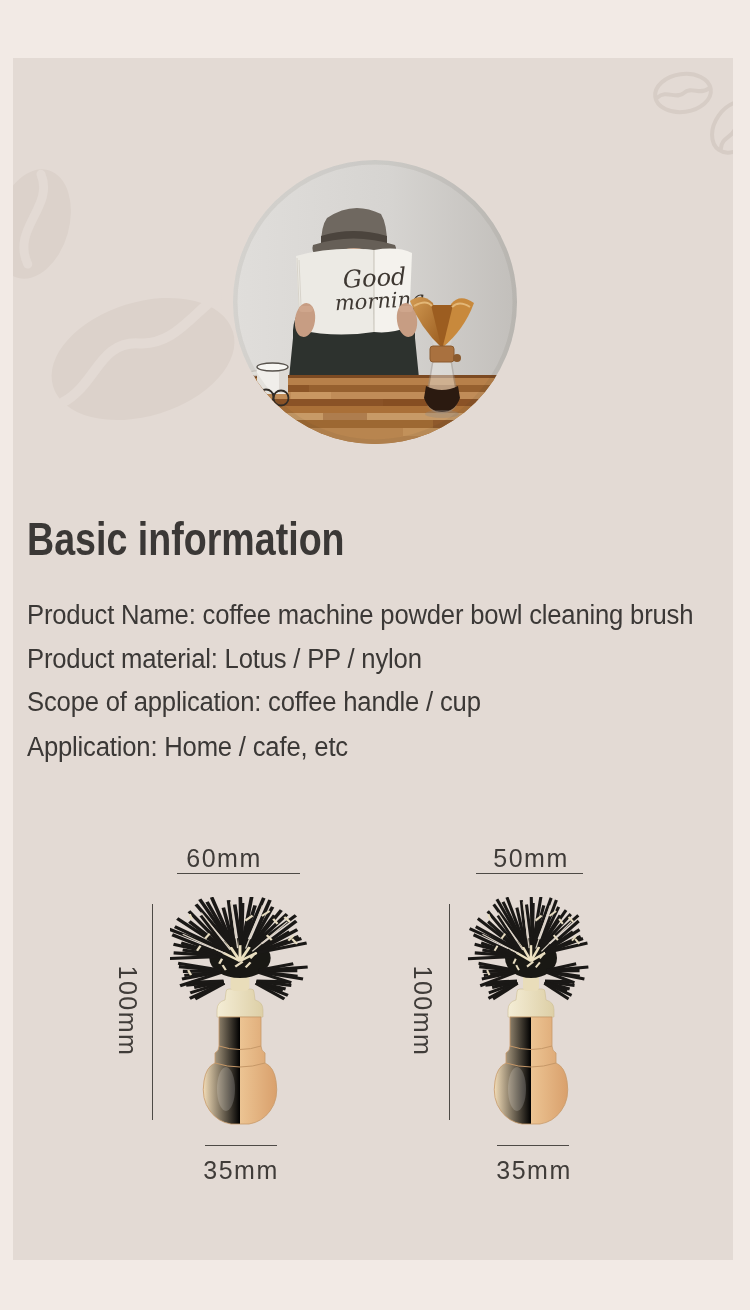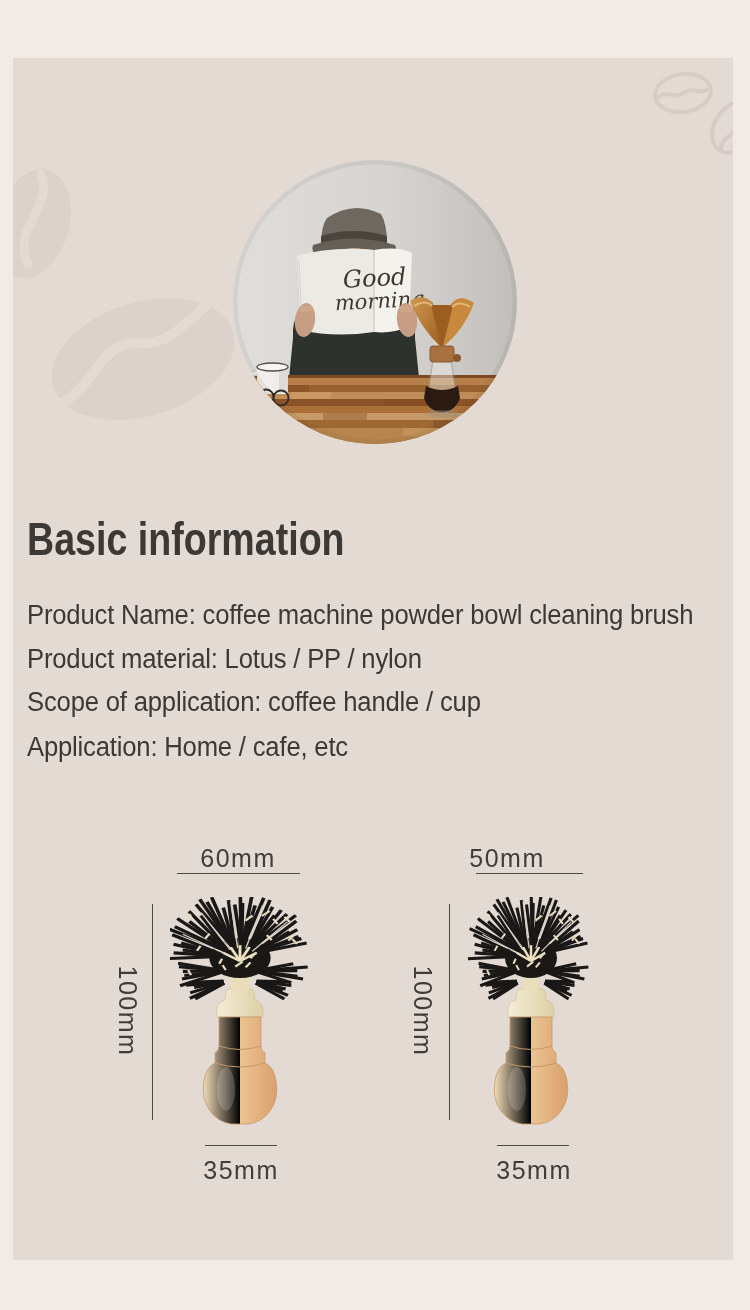--- a/index.html
+++ b/index.html
@@ -178,21 +178,21 @@
       </svg>
     </div>
 
     <div class="heading">Basic information</div>
 
     <div class="info-line" style="top:540px">Product Name: coffee machine powder bowl cleaning brush</div>
     <div class="info-line" style="top:584px">Product material: Lotus / PP / nylon</div>
     <div class="info-line" style="top:627px">Scope of application: coffee handle / cup</div>
     <div class="info-line" style="top:672px">Application: Home / cafe, etc</div>
 
-    <div class="dim-label" style="left:155px;top:786px;width:140px">60mm</div>
+    <div class="dim-label" style="left:141px;top:786px;width:140px">60mm</div>
     <div class="dim-line-h" style="left:164px;top:815px;width:123px"></div>
     <div class="dim-line-v" style="left:139px;top:846px;height:216px"></div>
     <div class="dim-label dim-rot" style="left:60px;top:939px;width:110px">100mm</div>
     <svg id="brushL" class="abs" style="left:157px;top:839px" width="140" height="230" viewBox="0 0 140 230">
       <path class="collar" d="M56,95 Q56,92 59,92 L81,92 Q84,92 84,95 L85,103 Q93,105 93,113 L93,120 L47,120 L47,113 Q47,105 55,103 Z" fill="url(#collarGrad)" stroke="#cdbd94" stroke-width=".6"></path>
       <path class="handle" d="M49,120 L91,120 L91,149 Q91,154 95,156 L95,166 Q104,170 106,184 Q109,202 100,214 Q92,225 79,227 L61,227 Q48,225 40,214 Q31,202 34,184 Q36,170 45,166 L45,156 Q49,154 49,149 Z" fill="url(#woodGrad)" stroke="#c89a6b" stroke-width=".8"></path>
       <path d="M49,149 Q70,156 91,149" fill="none" stroke="#c69868" stroke-width="1"></path>
       <path d="M45,166 Q70,174 95,166" fill="none" stroke="#c69868" stroke-width="1"></path>
       <ellipse cx="56" cy="192" rx="9" ry="22" fill="#ffffff" opacity=".18"></ellipse>
     <g transform="translate(70,0) scale(1.18,1) translate(-70,0)">
@@ -282,21 +282,21 @@
           <line x1="92.6850787163421" y1="38.20274657533446" x2="96.90650005274802" y2="43.20274657533446" stroke="#e7dcc0" stroke-width="2" stroke-linecap="butt"></line>
           <line x1="107.58039565256331" y1="20.022632627405983" x2="112.35664091235958" y2="25.022632627405983" stroke="#e7dcc0" stroke-width="2" stroke-linecap="butt"></line>
           <line x1="114.1324461666809" y1="41.87275167644839" x2="118.30568292018143" y2="46.87275167644839" stroke="#e7dcc0" stroke-width="2" stroke-linecap="butt"></line>
           <line x1="27.344633164917468" y1="17.21656344738585" x2="29.23213303227385" y2="22.21656344738585" stroke="#e7dcc0" stroke-width="2" stroke-linecap="butt"></line>
           <line x1="78.9236160247383" y1="65.38778969259147" x2="74.7991036875319" y2="70.38778969259147" stroke="#e7dcc0" stroke-width="2" stroke-linecap="butt"></line>
         </g>
       </svg>
     <div class="dim-line-h" style="left:192px;top:1087px;width:72px"></div>
     <div class="dim-label" style="left:158px;top:1098px;width:140px">35mm</div>
 
-    <div class="dim-label" style="left:424px;top:786px;width:140px">50mm</div>
+    <div class="dim-label" style="left:448px;top:786px;width:140px">50mm</div>
     <div class="dim-line-h" style="left:463px;top:815px;width:107px"></div>
     <div class="dim-line-v" style="left:436px;top:846px;height:216px"></div>
     <div class="dim-label dim-rot" style="left:355px;top:939px;width:110px">100mm</div>
     <svg id="brushR" class="abs" style="left:448px;top:839px" width="140" height="230" viewBox="0 0 140 230">
       <path class="collar" d="M56,95 Q56,92 59,92 L81,92 Q84,92 84,95 L85,103 Q93,105 93,113 L93,120 L47,120 L47,113 Q47,105 55,103 Z" fill="url(#collarGrad)" stroke="#cdbd94" stroke-width=".6"></path>
       <path class="handle" d="M49,120 L91,120 L91,149 Q91,154 95,156 L95,166 Q104,170 106,184 Q109,202 100,214 Q92,225 79,227 L61,227 Q48,225 40,214 Q31,202 34,184 Q36,170 45,166 L45,156 Q49,154 49,149 Z" fill="url(#woodGrad)" stroke="#c89a6b" stroke-width=".8"></path>
       <path d="M49,149 Q70,156 91,149" fill="none" stroke="#c69868" stroke-width="1"></path>
       <path d="M45,166 Q70,174 95,166" fill="none" stroke="#c69868" stroke-width="1"></path>
       <ellipse cx="56" cy="192" rx="9" ry="22" fill="#ffffff" opacity=".18"></ellipse>
     <g transform="translate(70,0) scale(1,1) translate(-70,0)">

